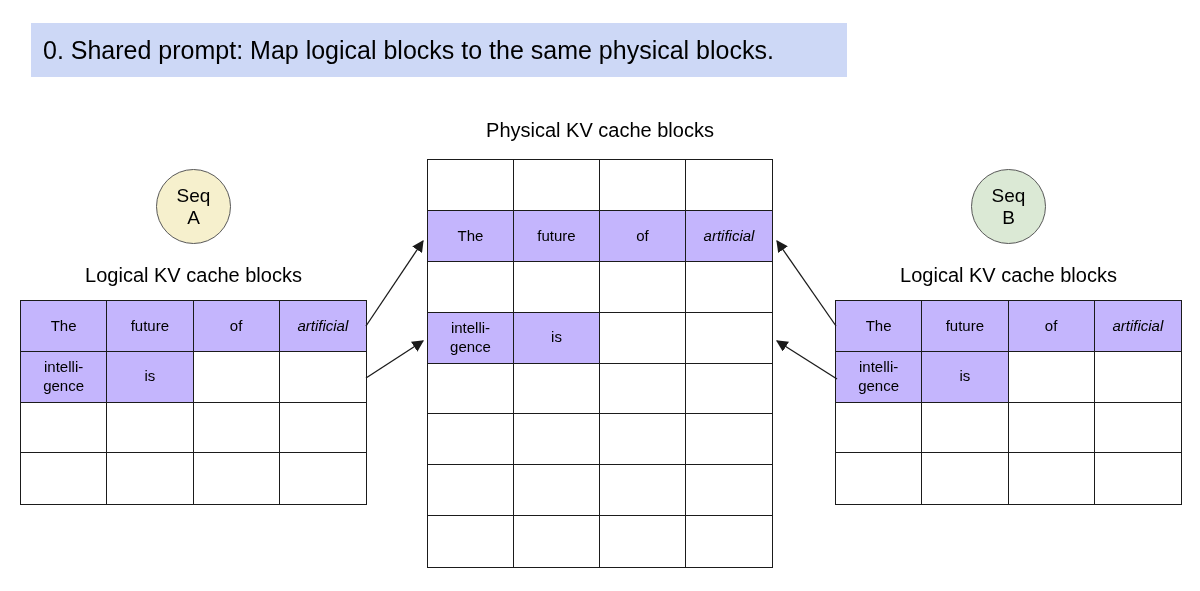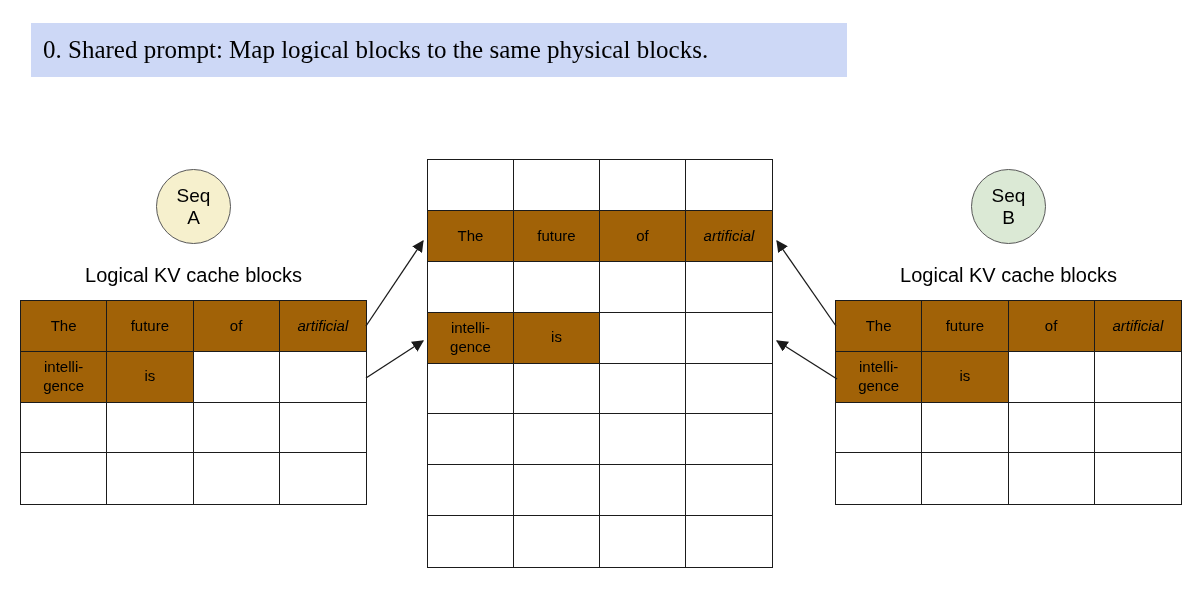--- a/index.html
+++ b/index.html
@@ -10,21 +10,20 @@
     font-family:"Liberation Sans", sans-serif;
     color:#000000;
     overflow:hidden;
   }
   .title-bar{
     position:absolute;left:31px;top:23px;width:816px;height:54px;
     background:#CDD8F6;
     display:flex;align-items:center;
     padding-left:12px;box-sizing:border-box;
     font-size:25px;
-    font-family:Liberation Serif, serif;
   }
   .heading{
     position:absolute;
     font-size:20px;
     text-align:center;
     white-space:nowrap;
   }
   .physical-heading{left:427px;top:119px;width:346px;}
   .logical-heading-left{left:20px;top:264px;width:347px;}
   .logical-heading-right{left:835px;top:264px;width:347px;}
@@ -42,41 +41,42 @@
     border-right:1.2px solid #1b1b1b;
     border-bottom:1.2px solid #1b1b1b;
     display:flex;align-items:center;justify-content:center;
     text-align:center;
     font-size:15px;line-height:1.22;
     white-space:pre-line;
     box-sizing:border-box;
   }
   .cell:nth-child(4n){border-right:none;font-style:italic;}
   .cell:nth-last-child(-n+4){border-bottom:none;}
-  .cell.hl{background:#a16207;}
+  .cell.hl{background:#c4b5fd;}
   .seq-circle{
     position:absolute;width:75px;height:75px;border-radius:50%;
     border:1.5px solid #595959;
     box-sizing:border-box;
     display:flex;flex-direction:column;align-items:center;justify-content:center;
     font-size:19px;line-height:1.12;text-align:center;
   }
   .seq-a{left:156px;top:169px;background:#F6F0CD;}
   .seq-b{left:971px;top:169px;background:#DBE9D5;}
   .arrows{position:absolute;left:0;top:0;pointer-events:none;}
 </style>
 </head>
 <body>
 
 <div class="canvas">
 
   <div class="title-bar">
     <span>0. Shared prompt: Map logical blocks to the same physical blocks.</span>
   </div>
 
+  <div class="heading physical-heading">Physical KV cache blocks</div>
 
   <div class="seq-circle seq-a">
     <span>Seq</span>
     <span>A</span>
   </div>
 
   <div class="seq-circle seq-b">
     <span>Seq</span>
     <span>B</span>
   </div>

